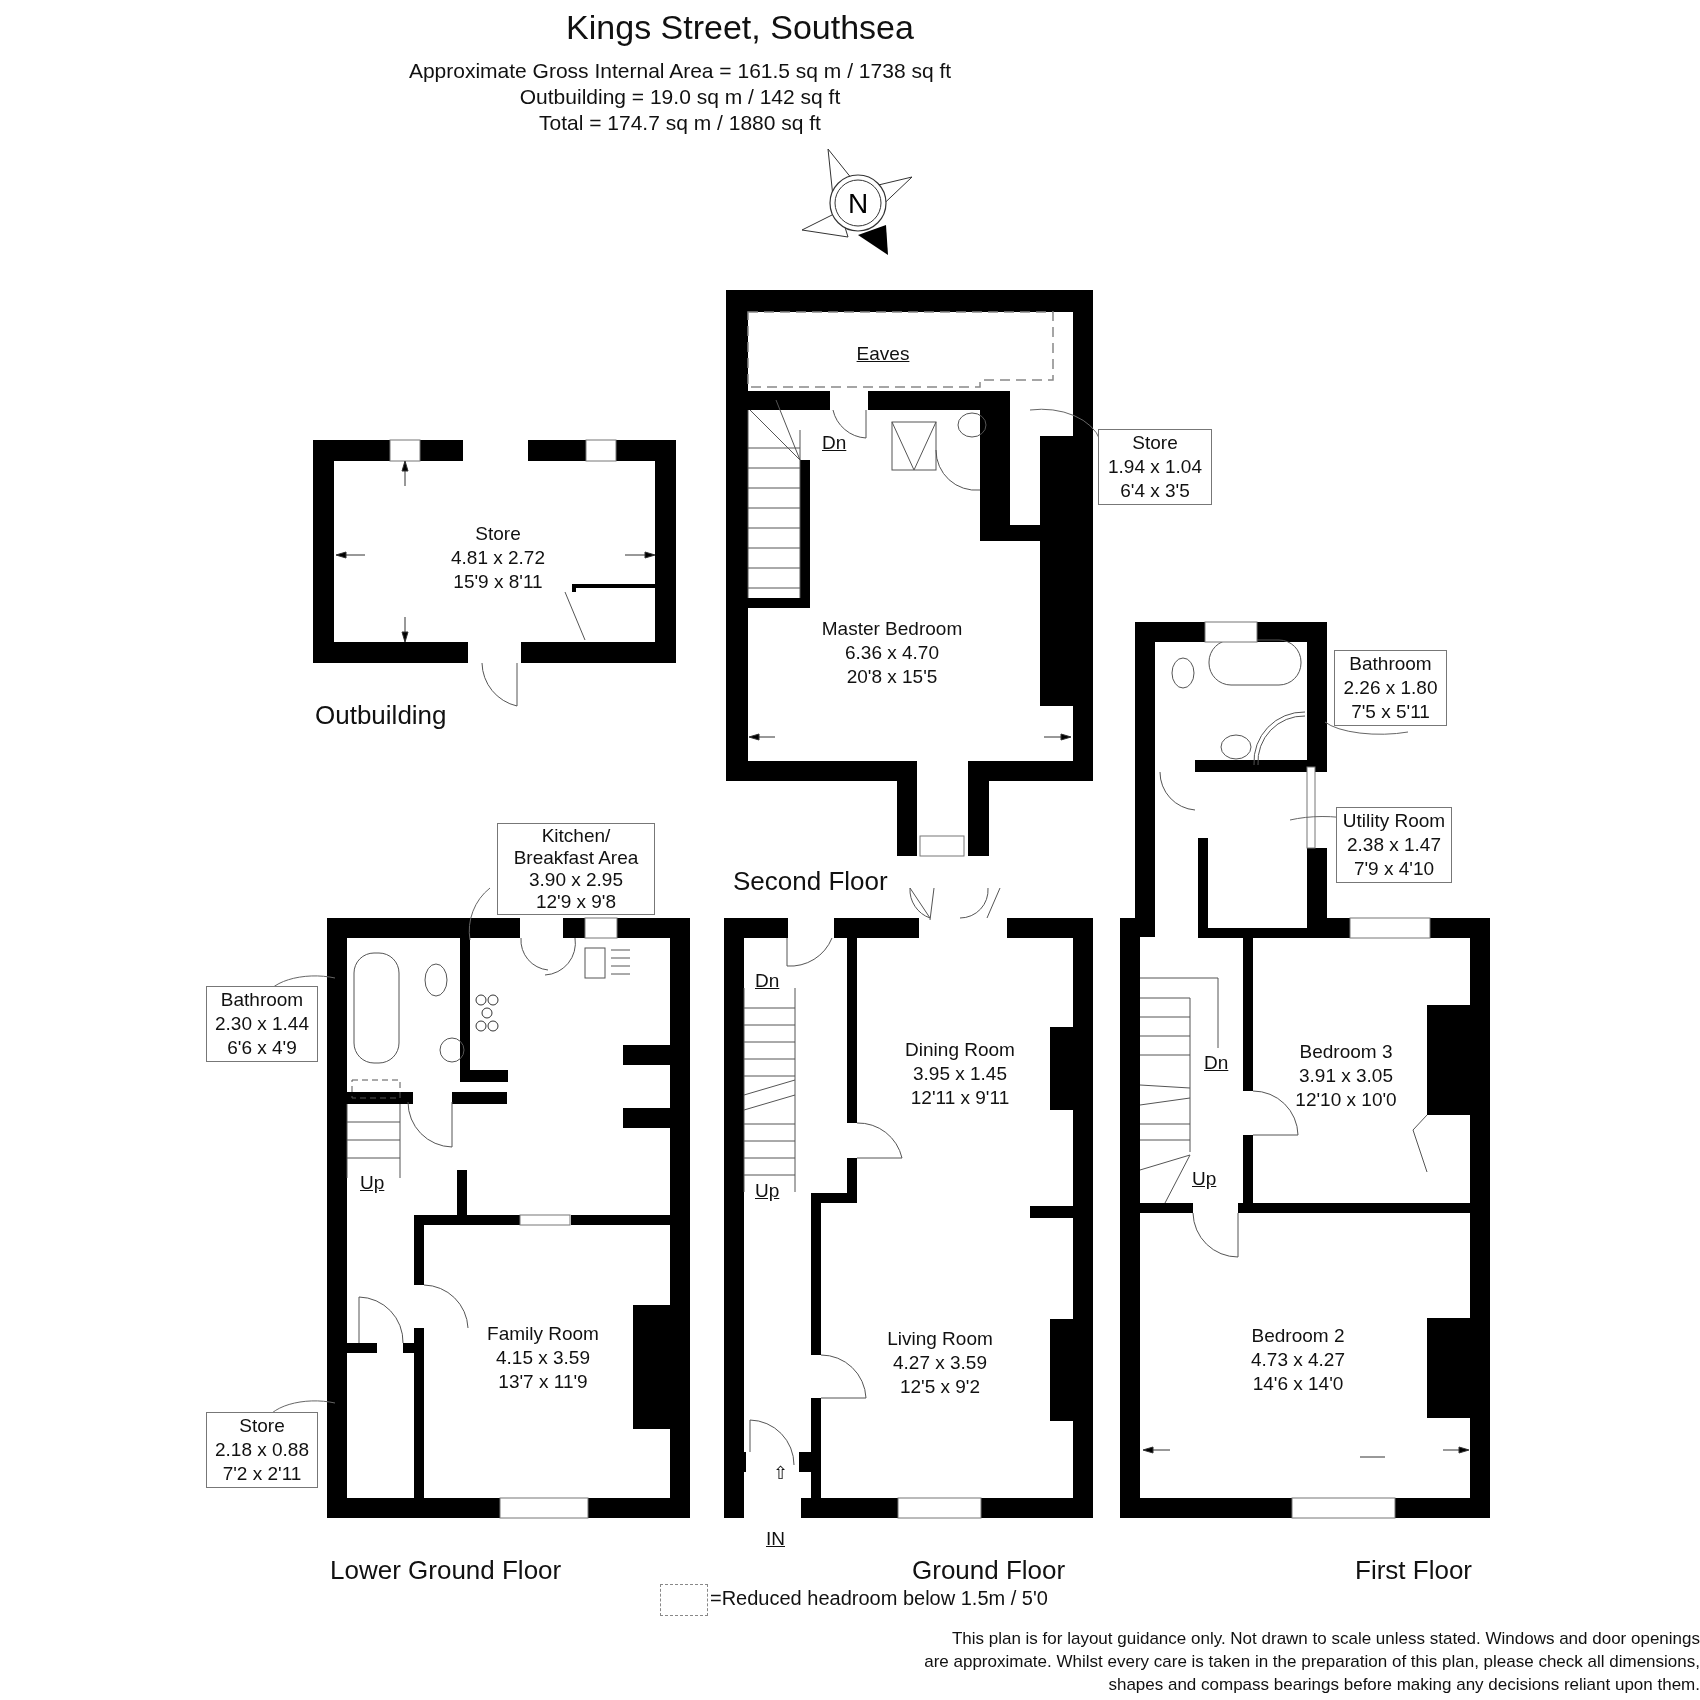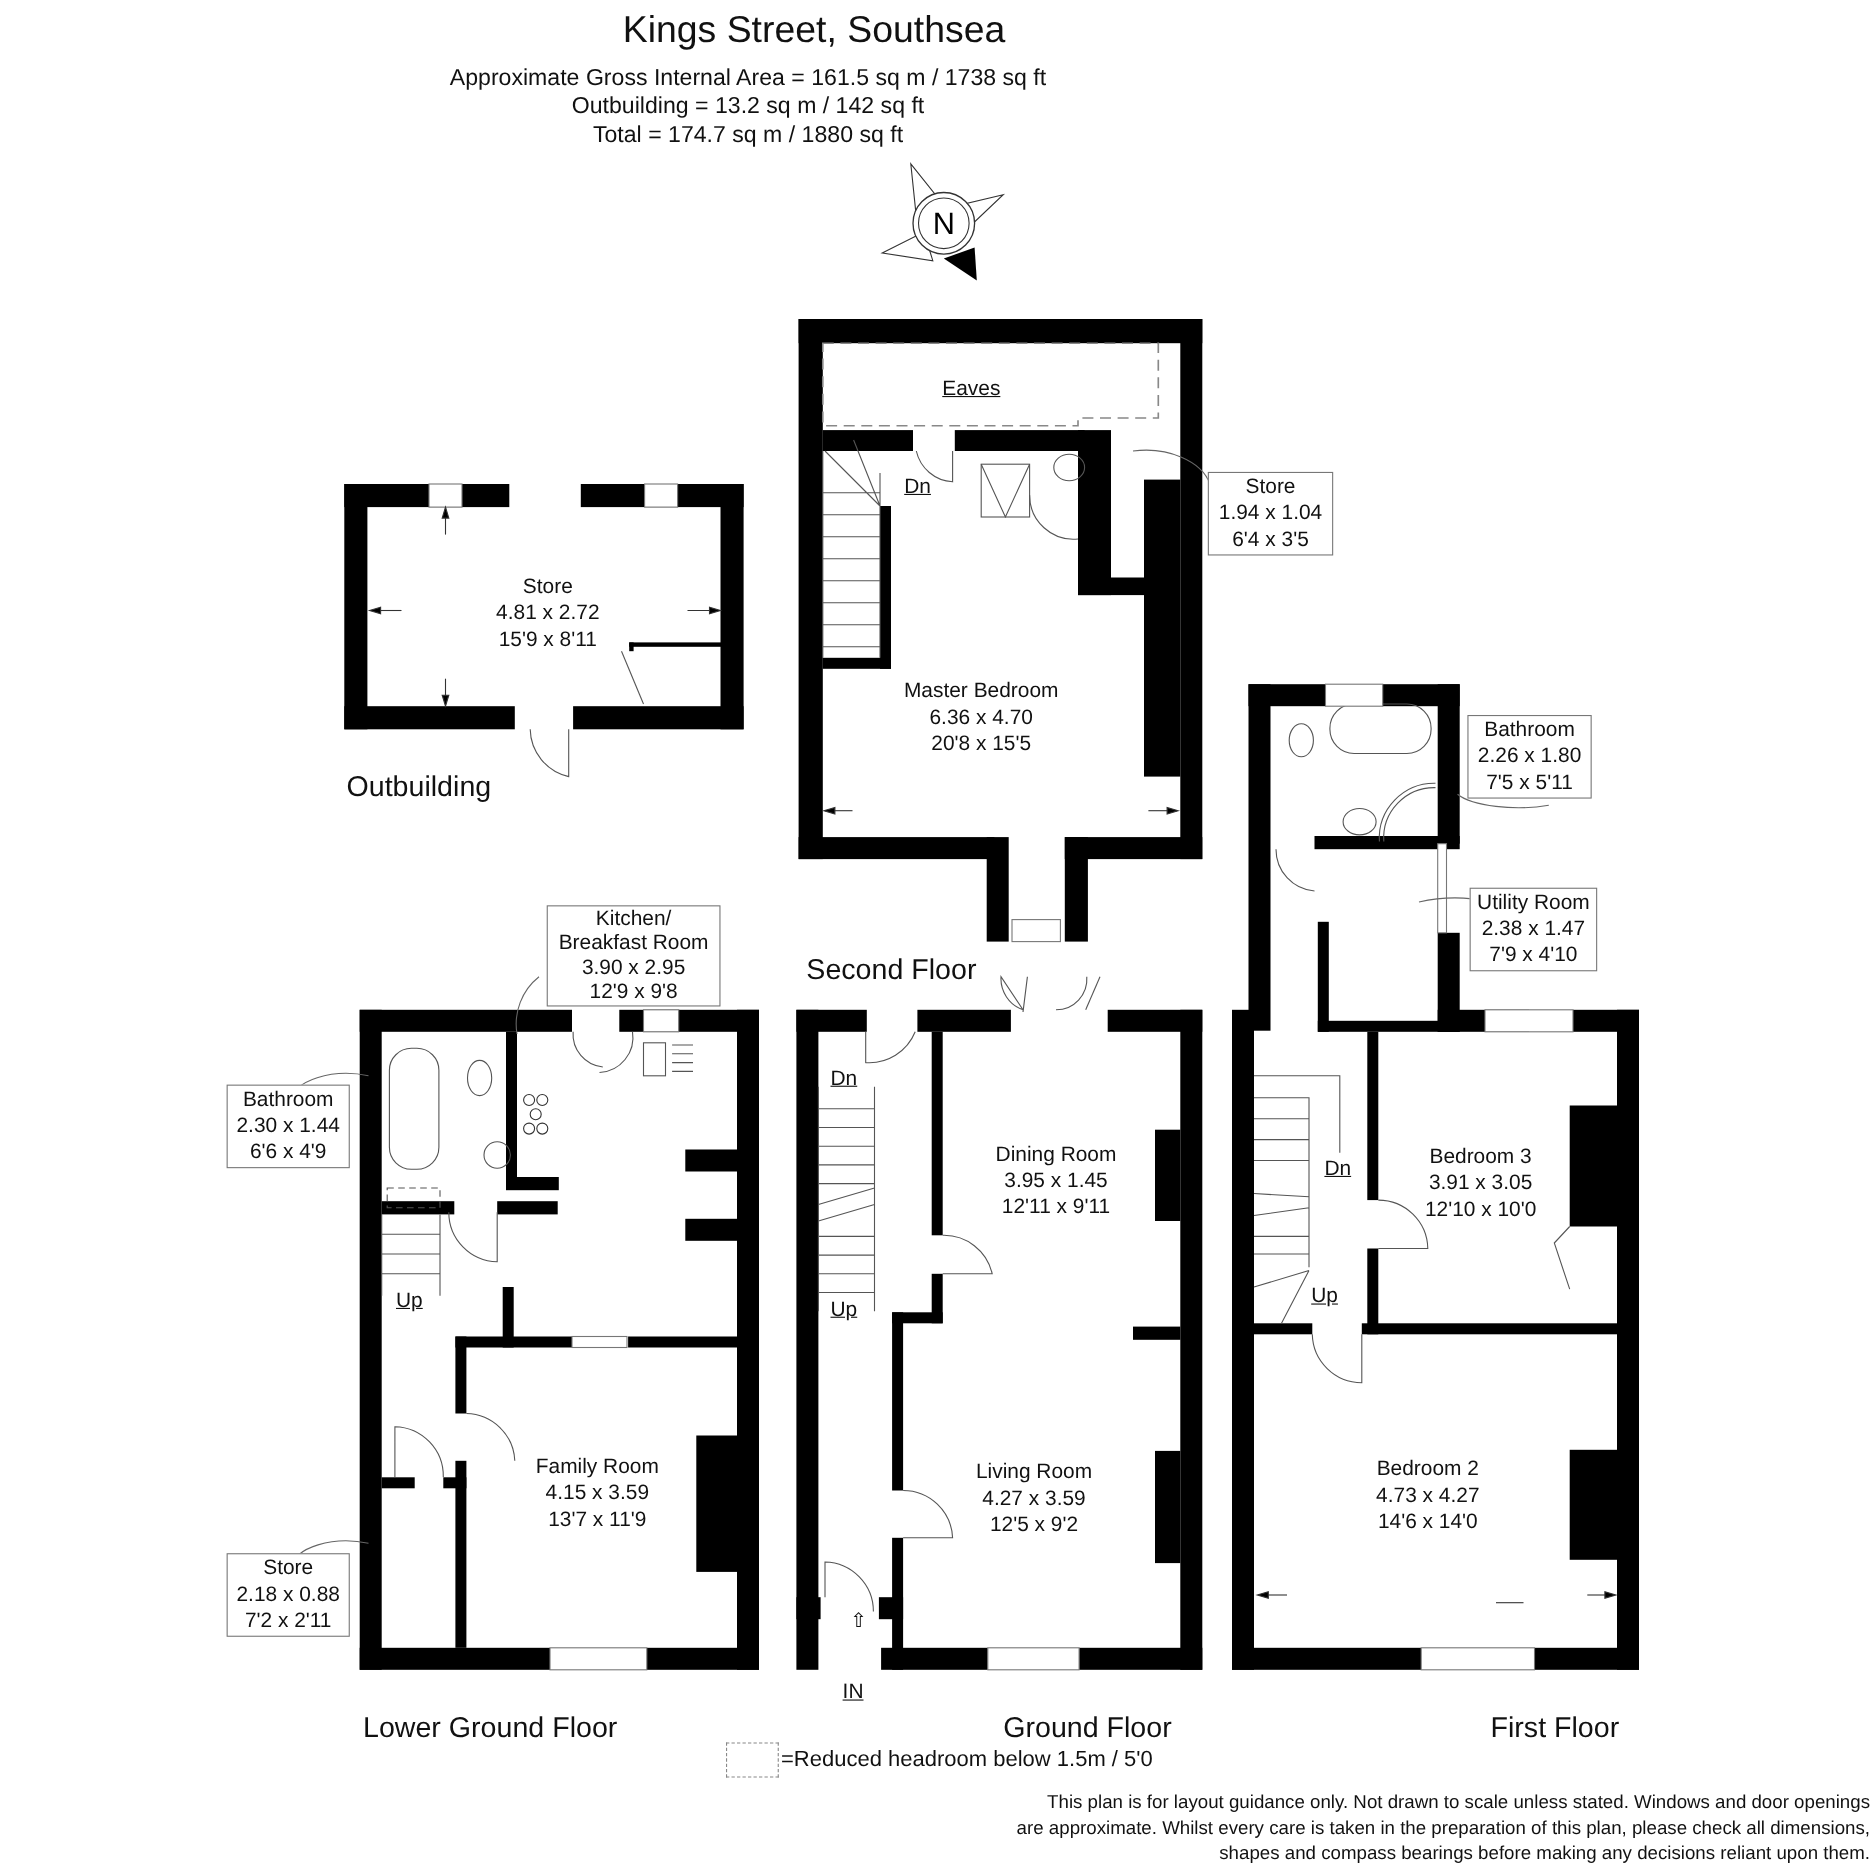--- a/index.html
+++ b/index.html
@@ -14,21 +14,21 @@
   .plan{position:absolute;left:0;top:0;}
   .footer{left:0;width:1700px;text-align:right;font-size:17px;line-height:22px;}
   .legend{font-size:20px;}
   .legend-box{display:inline-block;width:46px;height:30px;border:1.5px dashed #888;vertical-align:middle;margin-right:2px;}
 </style>
 </head>
 <body>
 
 <div class="abs title">Kings Street, Southsea</div>
 <div class="abs sub" style="top:58px">Approximate Gross Internal Area = 161.5 sq m / 1738 sq ft</div>
-<div class="abs sub" style="top:84px">Outbuilding = 13.2 sq m / 142 sq ft</div>
+<div class="abs sub" style="top:84px">Outbuilding = 19.0 sq m / 142 sq ft</div>
 <div class="abs sub" style="top:110px">Total = 174.7 sq m / 1880 sq ft</div>
 
 <svg class="abs" style="left:798px;top:145px" width="120" height="120" viewBox="0 0 120 120">
   <polygon points="30,4 62,44 35,52" fill="none" stroke="#333" stroke-width="1"></polygon>
   <polygon points="114,32 72,42 74,70" fill="none" stroke="#333" stroke-width="1"></polygon>
   <polygon points="4,85 42,66 50,92" fill="none" stroke="#333" stroke-width="1"></polygon>
   <polygon points="90,110 60,90 88,80" fill="#000"></polygon>
   <circle cx="60" cy="58" r="28" fill="#fff" stroke="#333" stroke-width="1.2"></circle>
   <circle cx="60" cy="58" r="23" fill="#fff" stroke="#333" stroke-width="1"></circle>
   <text x="60" y="68" text-anchor="middle" font-size="28" font-family="Liberation Sans, sans-serif">N</text>
@@ -237,21 +237,21 @@
 </div>
 <div class="abs callout" style="left:1098px;top:429px;width:104px">
   <div>Store</div>
   <div>1.94 x 1.04</div>
   <div>6'4 x 3'5</div>
 </div>
 <div class="abs floor-label" style="left:733px;top:866px">Second Floor</div>
 
 <div class="abs callout" style="left:497px;top:823px;width:148px;line-height:22px">
   <div>Kitchen/</div>
-  <div>Breakfast Room</div>
+  <div>Breakfast Area</div>
   <div>3.90 x 2.95</div>
   <div>12'9 x 9'8</div>
 </div>
 <div class="abs callout" style="left:206px;top:986px;width:102px">
   <div>Bathroom</div>
   <div>2.30 x 1.44</div>
   <div>6'6 x 4'9</div>
 </div>
 <div class="abs callout" style="left:206px;top:1412px;width:102px">
   <div>Store</div>

